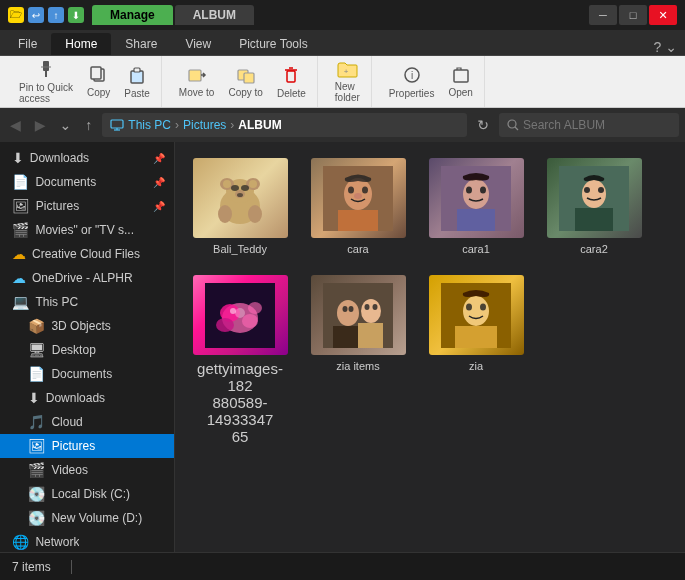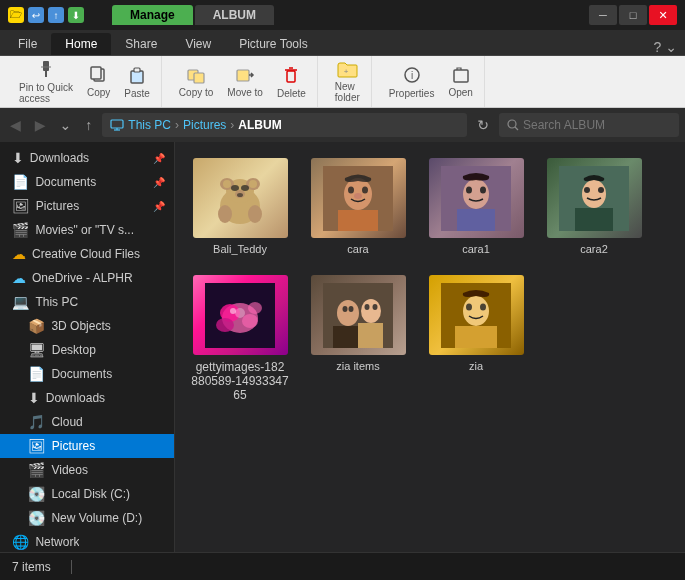--- a/index.html
+++ b/index.html
@@ -37,21 +37,20 @@
     .title-icon-btn.blue { background: #4a90d9; color: #fff; }
     .title-icon-btn.green { background: #4caf50; color: #fff; }
     #title-bar .manage-tab {
       background: #4caf50;
       color: #000;
       padding: 3px 18px;
       font-size: 12px;
       font-weight: 600;
       border-radius: 3px 3px 0 0;
       cursor: pointer;
-      margin-left: 20px;
     }
     #title-bar .album-tab {
       background: #3c3c3c;
       color: #ccc;
       padding: 3px 18px;
       font-size: 12px;
       font-weight: 600;
       margin-left: 2px;
       border-radius: 3px 3px 0 0;
     }
@@ -351,31 +350,31 @@
             <rect x="7" y="3" width="6" height="4" rx="1" fill="#eee" stroke="#555" stroke-width="1.2"></rect>
           </svg>
         <span class="ribbon-label">Paste</span>
       </div>
     </div>
   </div>
   <div class="ribbon-section">
     <div class="ribbon-btn-row">
       <div class="ribbon-btn">
         <svg width="20" height="18" viewBox="0 0 20 18">
+            <rect x="2" y="4" width="12" height="11" rx="1" fill="#ffe082" stroke="#999" stroke-width="1.2"></rect>
+            <path d="M14 9 L18 9 M16 7 L18 9 L16 11" fill="none" stroke="#555" stroke-width="1.5"></path>
+          </svg>
+        <span class="ribbon-label">Move to</span>
+      </div>
+      <div class="ribbon-btn">
+        <svg width="20" height="18" viewBox="0 0 20 18">
             <rect x="2" y="4" width="10" height="10" rx="1" fill="#ffe082" stroke="#999" stroke-width="1.2"></rect>
             <rect x="8" y="7" width="10" height="10" rx="1" fill="#ffe082" stroke="#999" stroke-width="1.2"></rect>
           </svg>
         <span class="ribbon-label">Copy to</span>
-      </div>
-      <div class="ribbon-btn">
-        <svg width="20" height="18" viewBox="0 0 20 18">
-            <rect x="2" y="4" width="12" height="11" rx="1" fill="#ffe082" stroke="#999" stroke-width="1.2"></rect>
-            <path d="M14 9 L18 9 M16 7 L18 9 L16 11" fill="none" stroke="#555" stroke-width="1.5"></path>
-          </svg>
-        <span class="ribbon-label">Move to</span>
       </div>
       <div class="ribbon-btn">
         <svg width="20" height="20" viewBox="0 0 20 20">
             <rect x="6" y="6" width="8" height="11" rx="1" fill="none" stroke="#d00" stroke-width="1.5"></rect>
             <line x1="4" y1="5" x2="16" y2="5" stroke="#d00" stroke-width="1.5"></line>
             <line x1="8" y1="3" x2="12" y2="3" stroke="#d00" stroke-width="1.5"></line>
           </svg>
         <span class="ribbon-label">Delete</span>
       </div>
     </div>
@@ -602,21 +601,21 @@
           <rect width="70" height="65" fill="#1a0a2a"></rect>
           <ellipse cx="35" cy="35" rx="18" ry="15" fill="#ff69b4" opacity="0.7"></ellipse>
           <ellipse cx="25" cy="30" rx="10" ry="9" fill="#ff1493" opacity="0.8"></ellipse>
           <ellipse cx="45" cy="38" rx="8" ry="7" fill="#ff69b4" opacity="0.6"></ellipse>
           <ellipse cx="20" cy="42" rx="9" ry="7" fill="#c71585" opacity="0.8"></ellipse>
           <ellipse cx="50" cy="25" rx="7" ry="6" fill="#ff69b4" opacity="0.6"></ellipse>
           <ellipse cx="35" cy="30" rx="5" ry="5" fill="#fff" opacity="0.3"></ellipse>
           <ellipse cx="28" cy="28" rx="3" ry="3" fill="#fff" opacity="0.5"></ellipse>
         </svg>
       </div>
-      <span class="file-name" style="font-size:12px;">gettyimages-182<br>880589-14933347<br>65</span>
+      <span class="file-name" style="font-size:15px;">gettyimages-182<br>880589-14933347<br>65</span>
     </div>
 
     <div class="file-item">
       <div class="file-thumb thumb-ziacara">
         <svg width="70" height="65" viewBox="0 0 70 65">
           <rect width="70" height="65" fill="#5a4a3a"></rect>
           <ellipse cx="25" cy="30" rx="11" ry="13" fill="#d4a07a"></ellipse>
           <ellipse cx="48" cy="28" rx="10" ry="12" fill="#e8b890"></ellipse>
           <rect x="10" y="43" width="30" height="22" fill="#3a2a1a"></rect>
           <rect x="35" y="40" width="25" height="25" fill="#c8a060"></rect>

